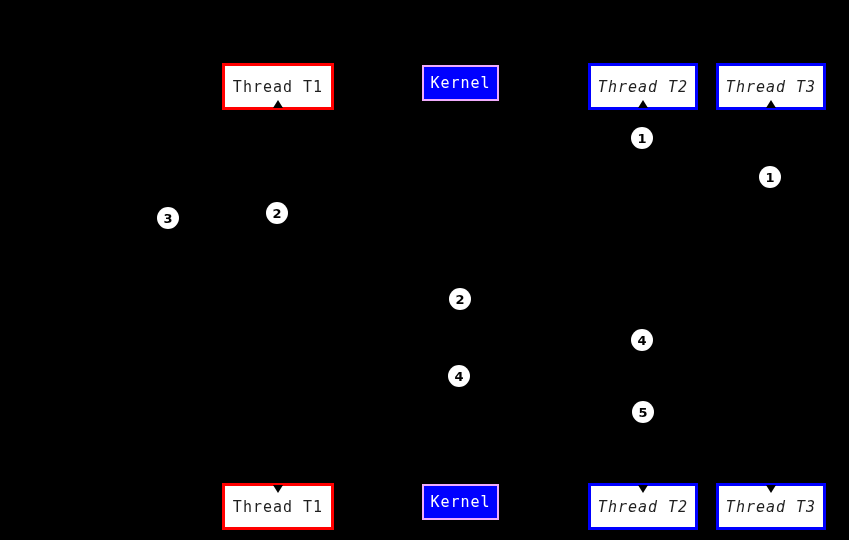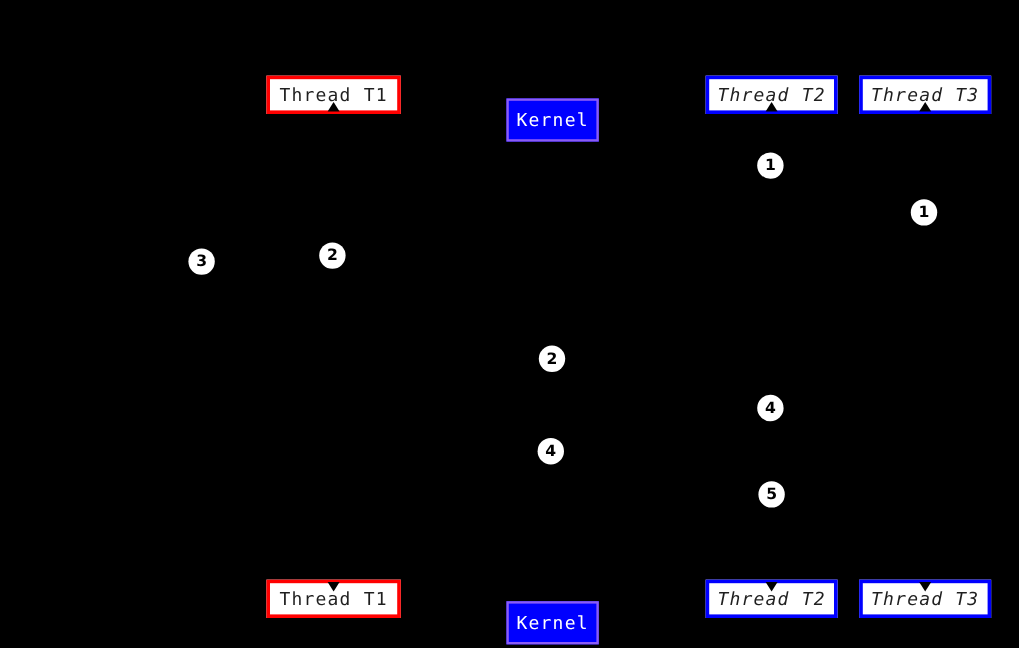--- a/index.html
+++ b/index.html
@@ -6,37 +6,36 @@
   #stage{
     position:relative;
     width:849px;height:540px;
     background:#000;
     overflow:hidden;
     font-family:"DejaVu Sans Mono","Liberation Mono",monospace;
   }
   .actor-box{
     position:absolute;
     box-sizing:border-box;
-    height:32px;
+    height:47px;
     background:#ffffff;
     border:3px solid #000;
     display:flex;align-items:center;justify-content:center;
     font-size:15px;
     color:#1f1f1f;
     letter-spacing:1px;
     white-space:nowrap;
   }
   .actor-box.red-outline{border-color:#ff0000;}
   .actor-box.blue-outline{border-color:#0000ff;font-style:italic;}
   .actor-box.blue-filled{
     background:#0000ff;
-    border:2px solid #8b5cf6;
+    border:2px solid #f0abfc;
     color:#ffffff;
     height:36px;
-    margin-top:17px;
   }
   
   .notch{
     position:absolute;left:50%;transform:translateX(-50%);
     width:0;height:0;
     border-left:5px solid transparent;
     border-right:5px solid transparent;
   }
   .notch.up{bottom:-1px;border-bottom:8px solid #000;}
   .notch.down{top:-1px;border-top:8px solid #000;}

